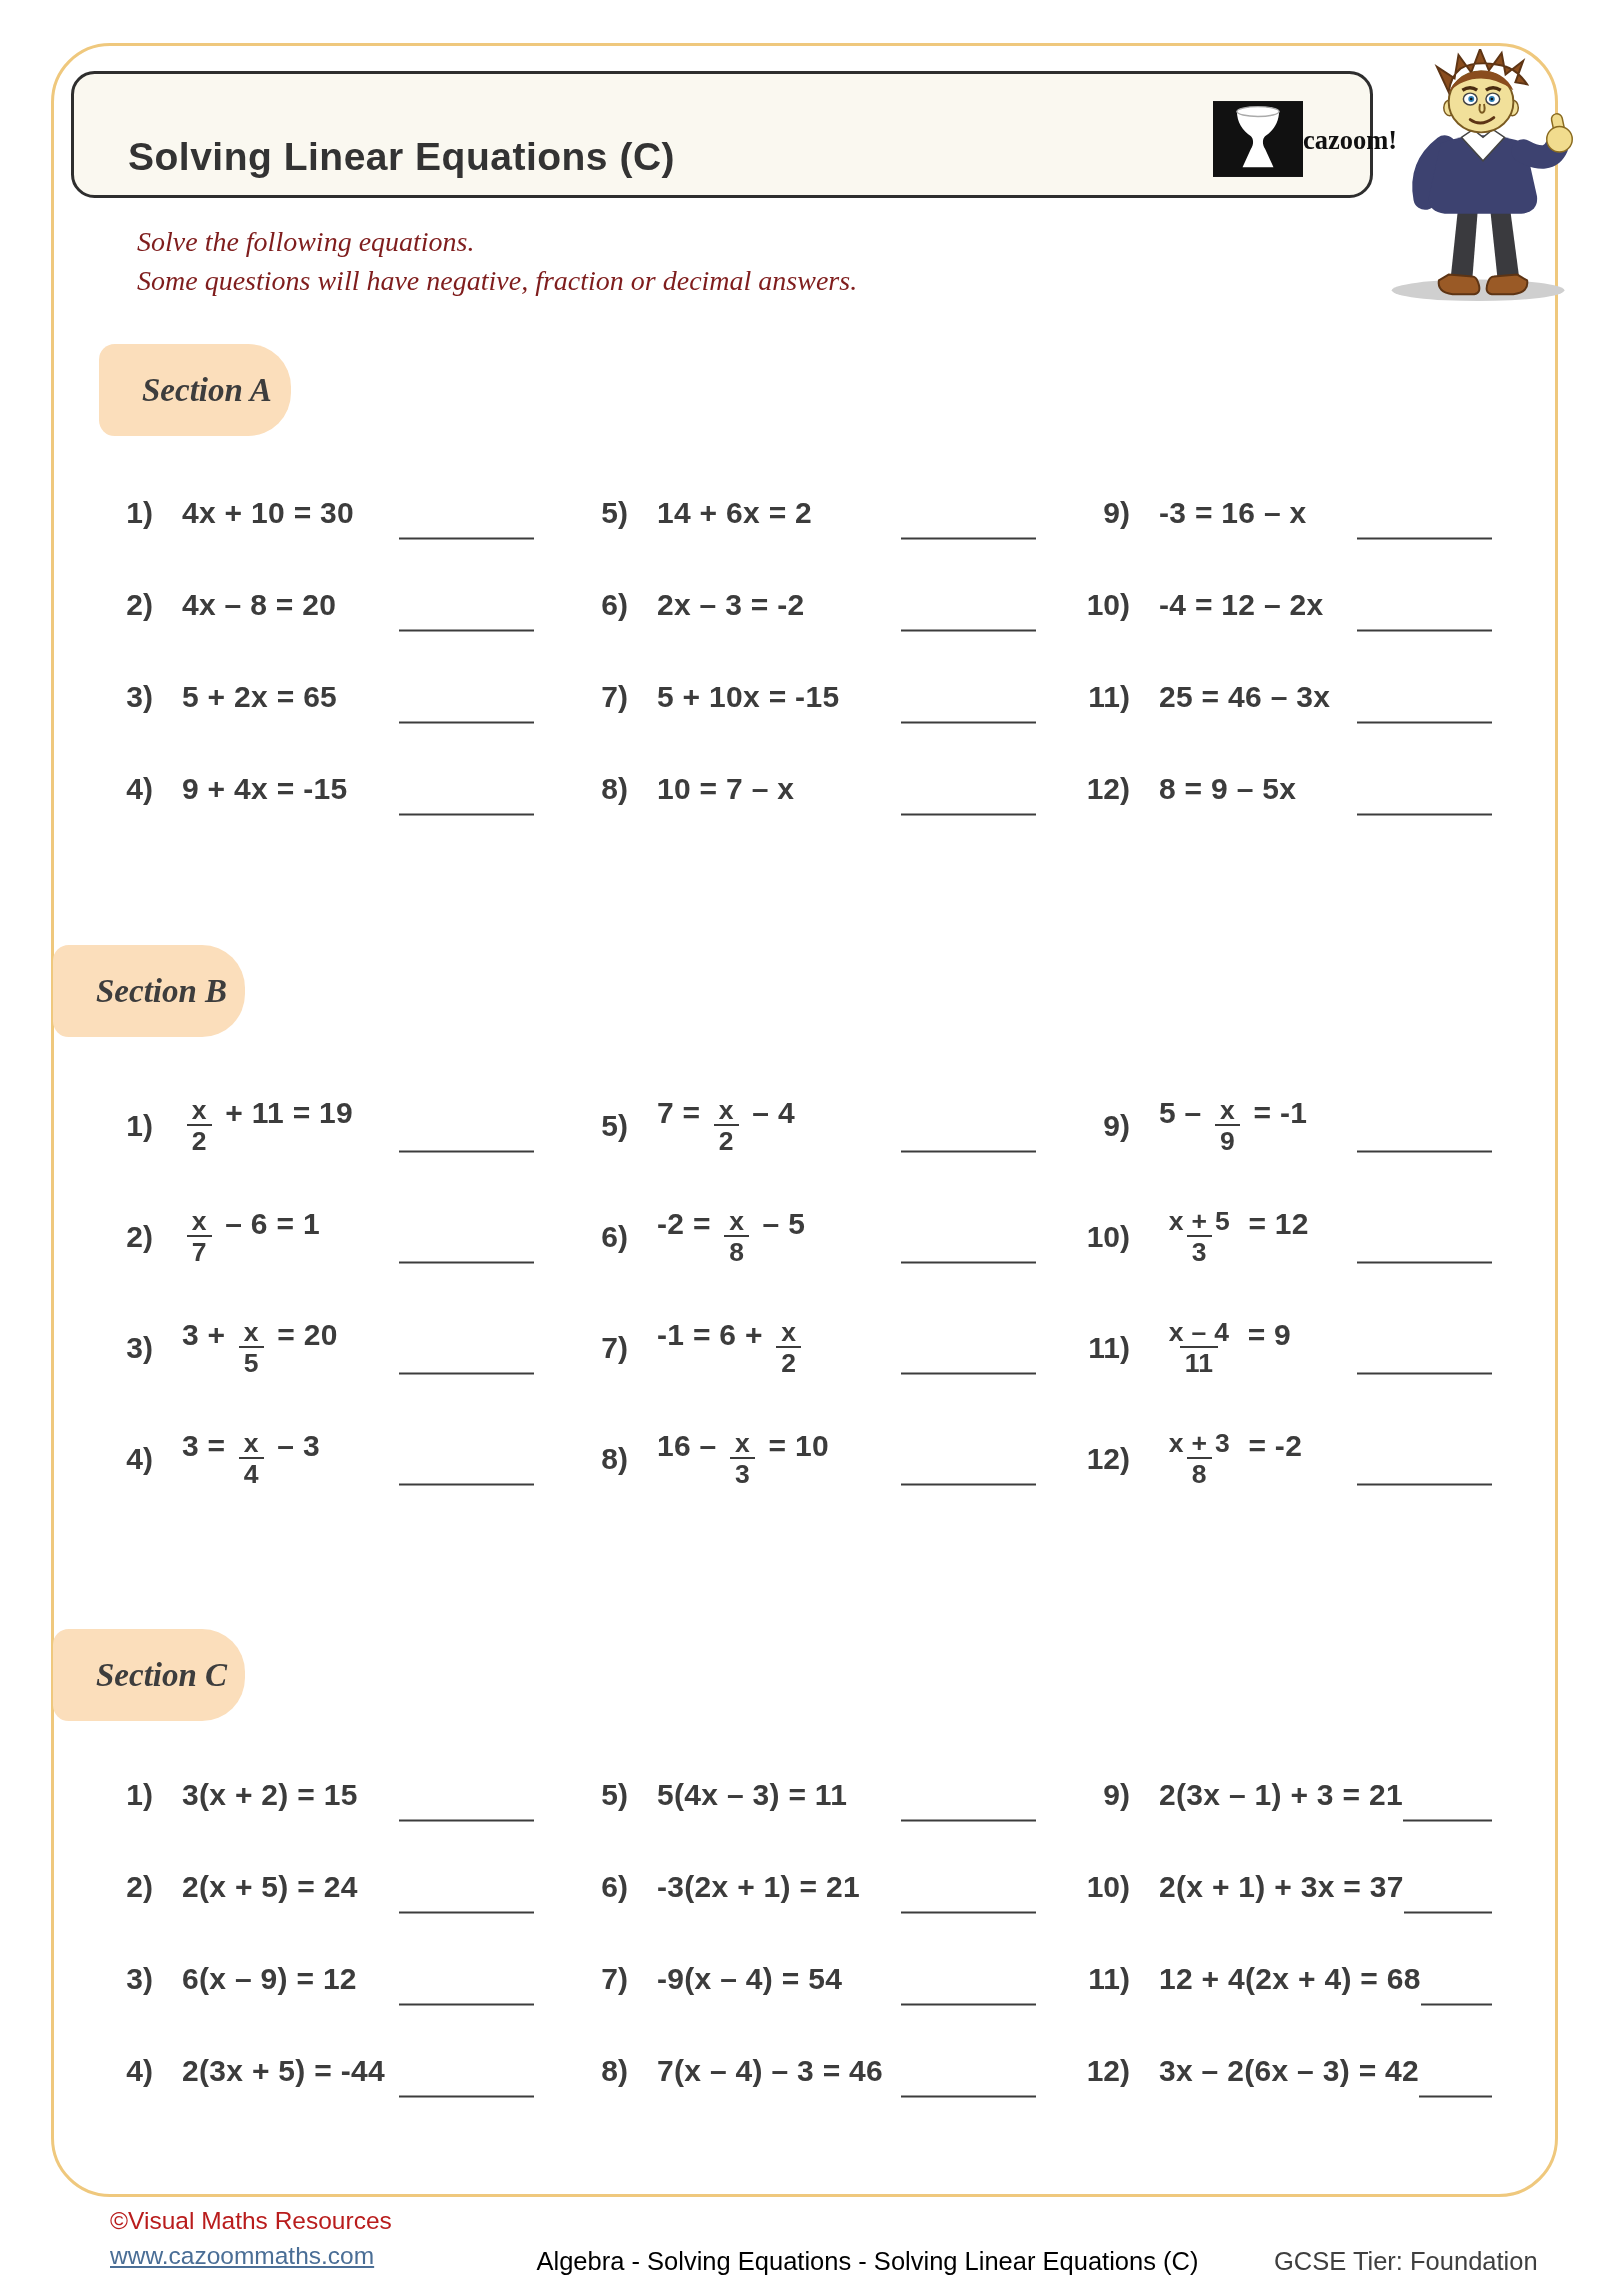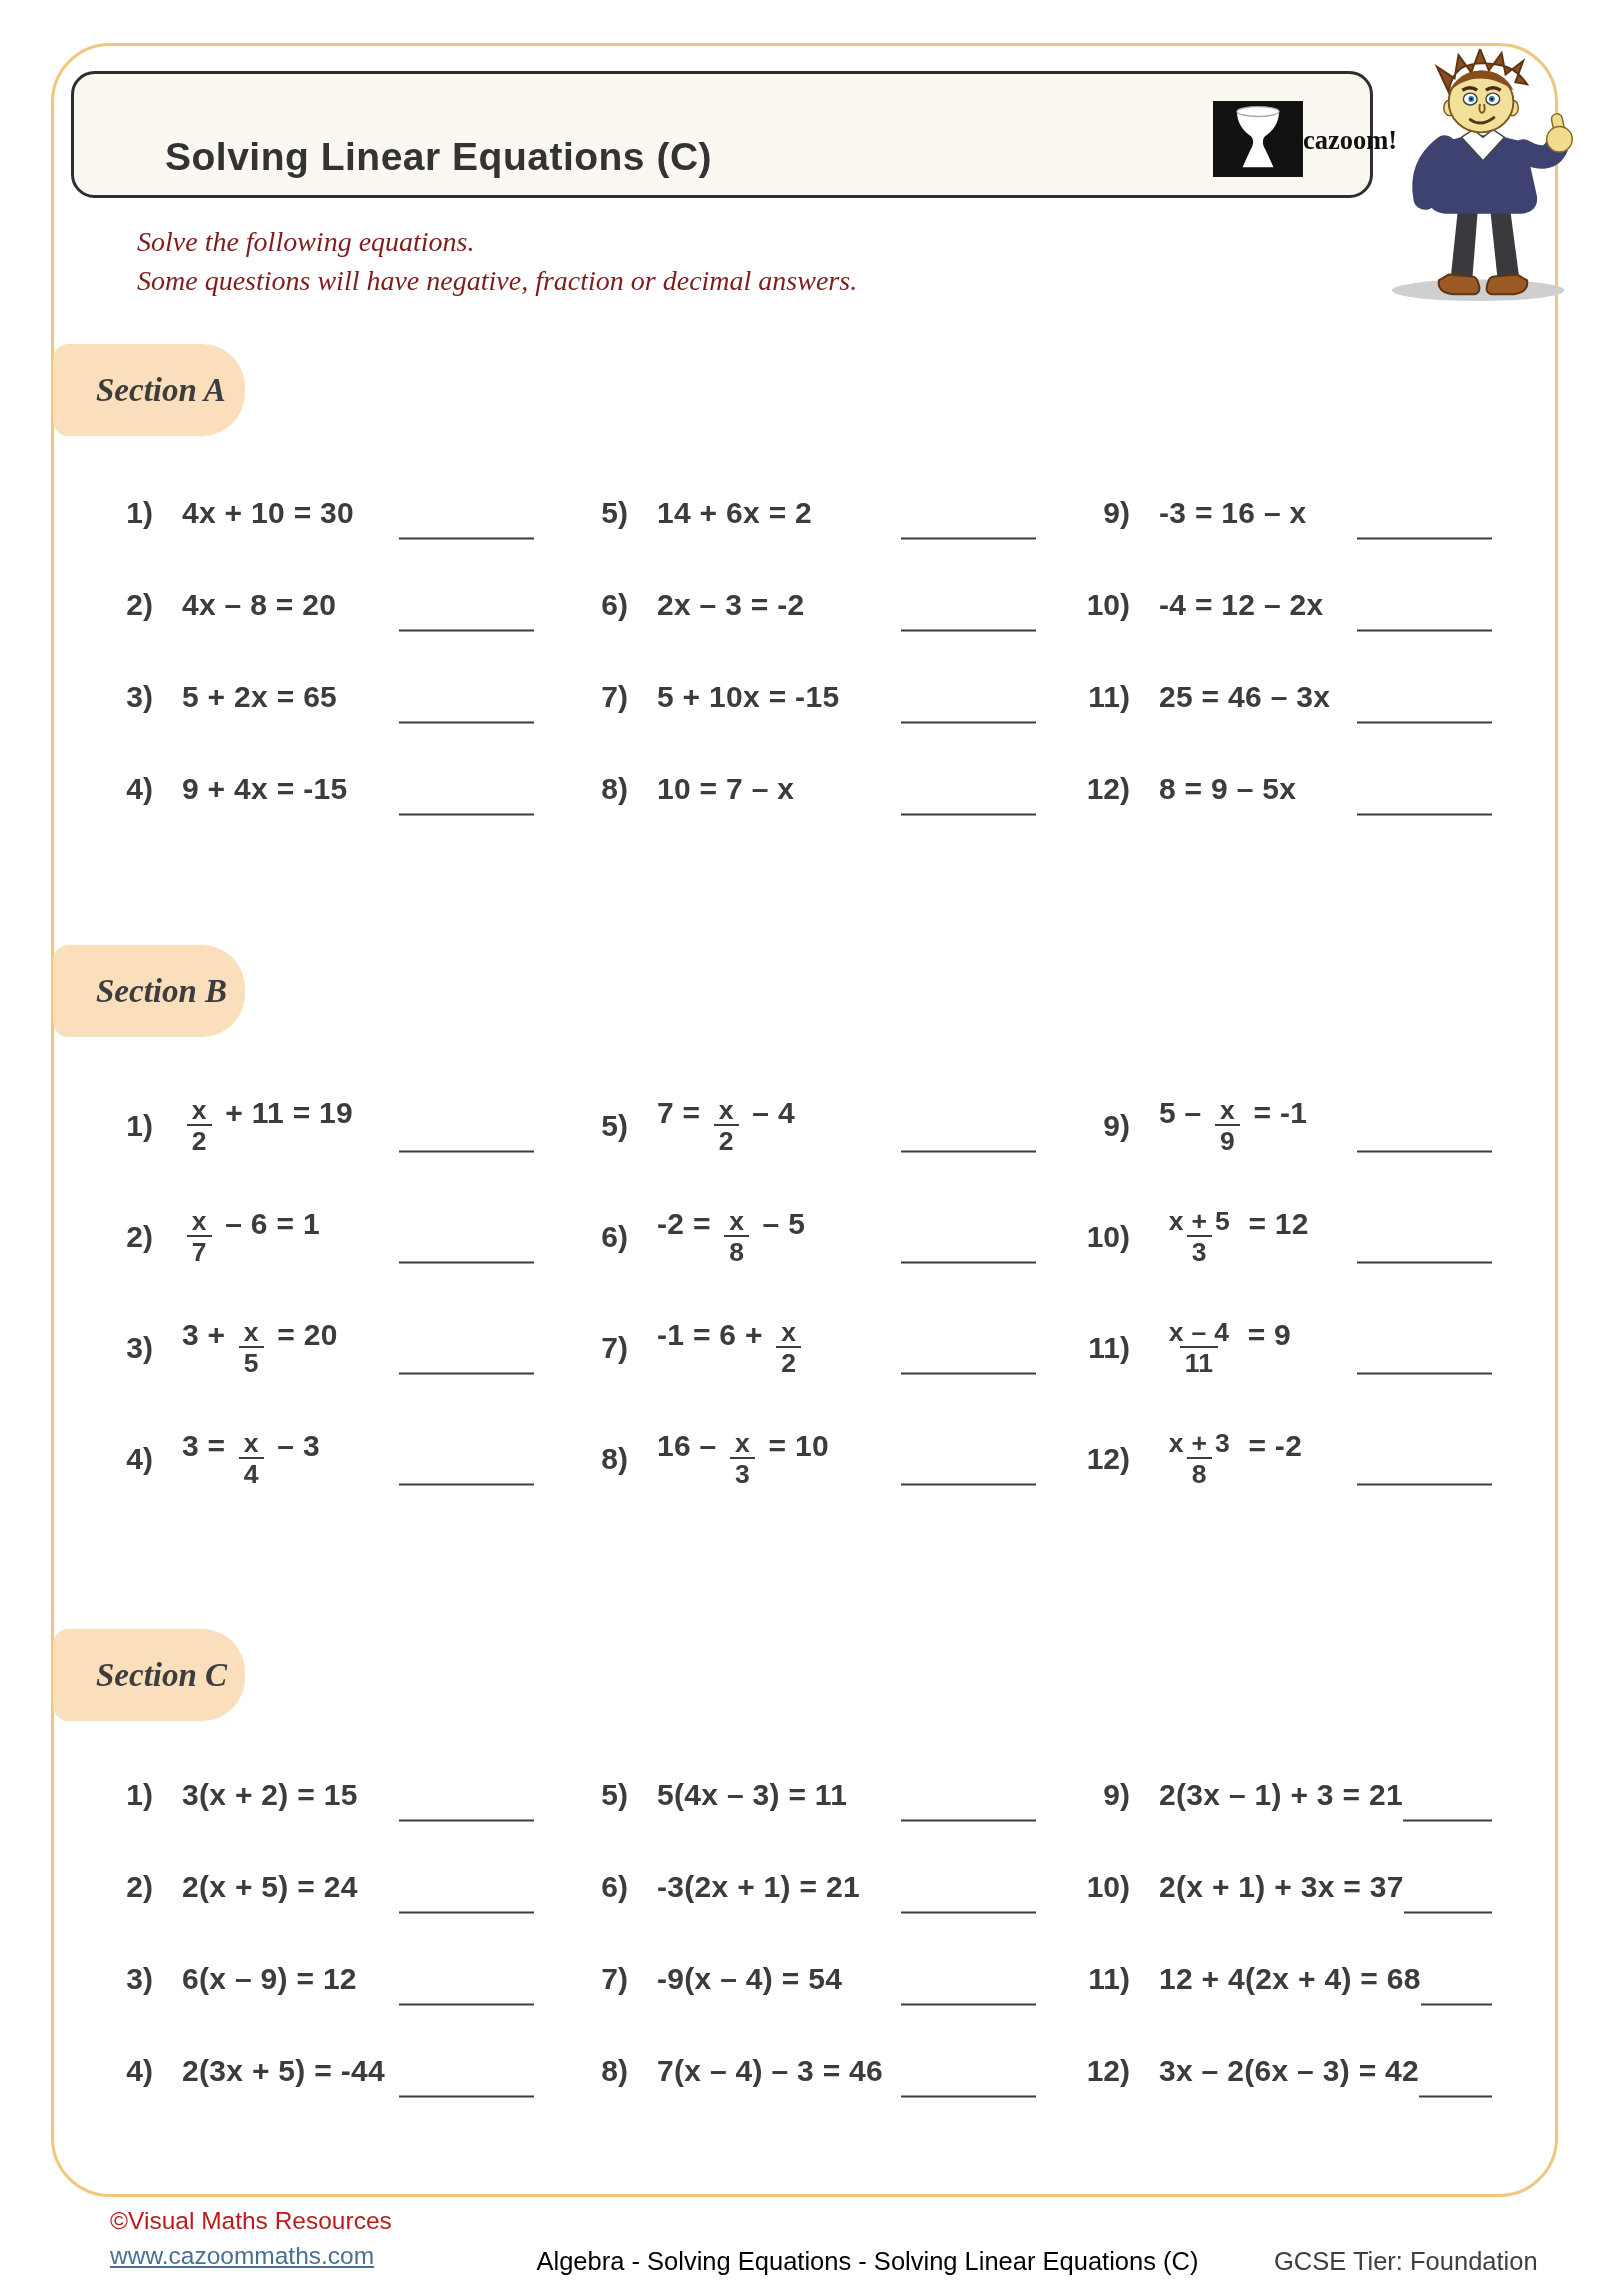--- a/index.html
+++ b/index.html
@@ -11,37 +11,37 @@
   *{box-sizing:border-box;}
   body{margin:0;background:#ffffff;font-family:"Liberation Sans",sans-serif;}
   .page{position:relative;width:1621px;height:2293px;background:#ffffff;overflow:hidden;}
 
   .page-border{position:absolute;left:51px;top:43px;width:1507px;height:2154px;
     border:3.9px solid var(--accent);border-radius:59px;}
 
   .header-box{position:absolute;left:71px;top:71px;width:1302px;height:127px;
     background:#FAF8F0;border:3.9px solid #2e2e2e;border-radius:23.5px;
     display:flex;align-items:center;z-index:3;}
-  .page-title{font-size:39px;font-weight:700;color:#333333;padding-left:91px;letter-spacing:0.5px;margin-top:45px;}
+  .page-title{font-size:39px;font-weight:700;color:#333333;padding-left:54px;letter-spacing:0.5px;margin-top:45px;}
 
   .logo{position:absolute;left:1213px;top:86px;width:157px;height:110px;z-index:4;
     display:flex;flex-direction:row;align-items:center;}
   .logo-text{font-family:"Liberation Serif",serif;font-weight:700;font-size:26.5px;color:#111;
     letter-spacing:0px;margin-top:-2px;}
 
   .mascot{position:absolute;left:1380px;top:49px;width:206px;height:255px;z-index:3;}
 
   .instructions{position:absolute;left:137px;top:222px;font-family:"Liberation Serif",serif;
     font-style:italic;font-size:28px;color:#7f1d1d;line-height:39px;z-index:2;}
 
   .section-label{position:absolute;left:53px;width:192px;height:92px;background:var(--label-bg);
     border-radius:15.7px 43px 43px 15.7px;display:flex;align-items:center;padding-left:43px;
     font-family:"Liberation Serif",serif;font-style:italic;font-weight:700;font-size:33px;
     color:#3d3d3d;z-index:2;}
-  .label-a{top:344px;} .label-b{top:945px;} .label-c{top:1629px;}
+  .label-a{top:344px;margin-left:46px;} .label-b{top:945px;} .label-c{top:1629px;}
 
   .qgrid{position:absolute;left:106px;width:1433px;display:grid;grid-auto-flow:column;
     grid-template-columns:475px 502px 456px;}
   .grid-a{top:467px;grid-template-rows:repeat(4,92px);}
   .grid-b{top:1070px;grid-template-rows:repeat(4,111px);}
   .grid-c{top:1749px;grid-template-rows:repeat(4,92px);}
 
   .qcell{display:flex;align-items:center;}
   .qnum{width:47px;flex-shrink:0;text-align:right;margin-right:29px;white-space:nowrap;
     font-size:30px;font-weight:700;color:var(--ink);}

